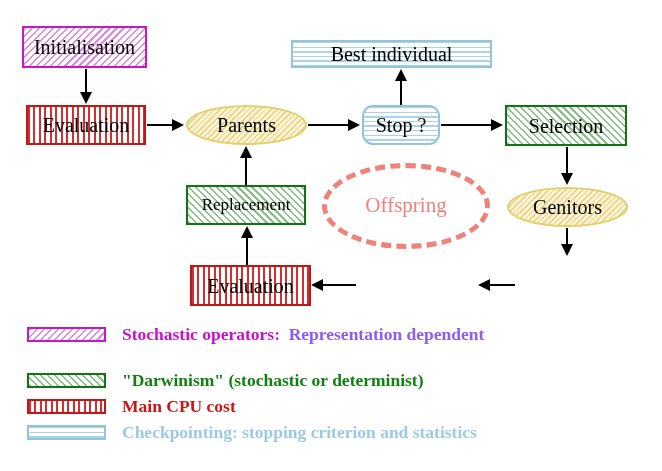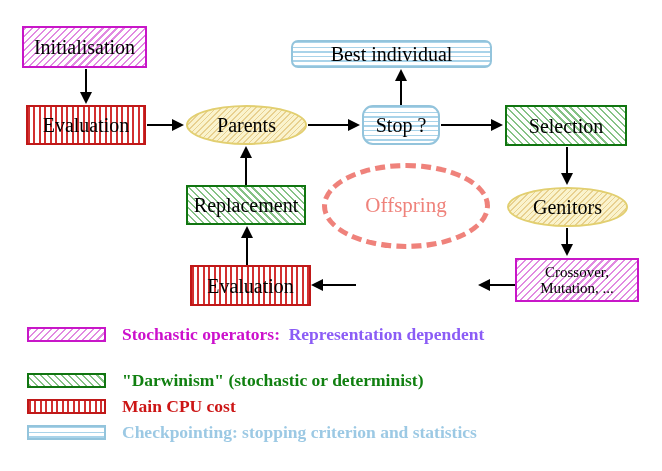--- a/index.html
+++ b/index.html
@@ -37,37 +37,33 @@
 <body>
 
 <div id="canvas">
 
   <div class="node hatch-magenta" style="left:22px;top:26px;width:125px;height:42px;">Initialisation</div>
 
   <div class="node stripe-red" style="left:26px;top:105px;width:120px;height:40px;">Evaluation</div>
 
   <div class="node ellipse-yellow" style="left:186px;top:105px;width:121px;height:40px;">Parents</div>
 
-  <div class="node stripe-cyan" style="left:291px;top:40px;width:201px;height:28px;border-radius:7px;">Best individual</div>
+  <div class="node stripe-cyan" style="left:291px;top:40px;width:201px;height:28px;">Best individual</div>
 
   <div class="node stripe-cyan" style="left:362px;top:105px;width:78px;height:40px;border-radius:11px;">Stop ?</div>
 
   <div class="node hatch-green" style="left:505px;top:105px;width:122px;height:41px;">Selection</div>
 
   <div class="node ellipse-yellow" style="left:507px;top:187px;width:121px;height:40px;">Genitors</div>
 
-  <div class="node hatch-magenta" style="left:515px;top:258px;width:124px;height:44px;font-size:15px;flex-direction:column;">
-    <span>Crossover,</span>
-    <span>Mutation, ...</span>
-  </div>
 
 
   <div class="node stripe-red" style="left:190px;top:265px;width:121px;height:41px;">Evaluation</div>
 
-  <div class="node hatch-green" style="left:186px;top:185px;width:120px;height:40px;font-size:20px;">Replacement</div>
+  <div class="node hatch-green" style="left:186px;top:185px;width:120px;height:40px;font-size:17px;">Replacement</div>
 
   <div class="node dashed-ellipse" style="left:322px;top:163px;width:168px;height:86px;font-size:21px;">Offspring</div>
 
   <div>
     <div class="line" style="left:85px;top:69px;width:2px;height:24px;"></div>
     <div class="head down" style="left:80px;top:92px;"></div>
   </div>
 
   <div>
     <div class="line" style="left:147px;top:124px;width:28px;height:2px;"></div>

